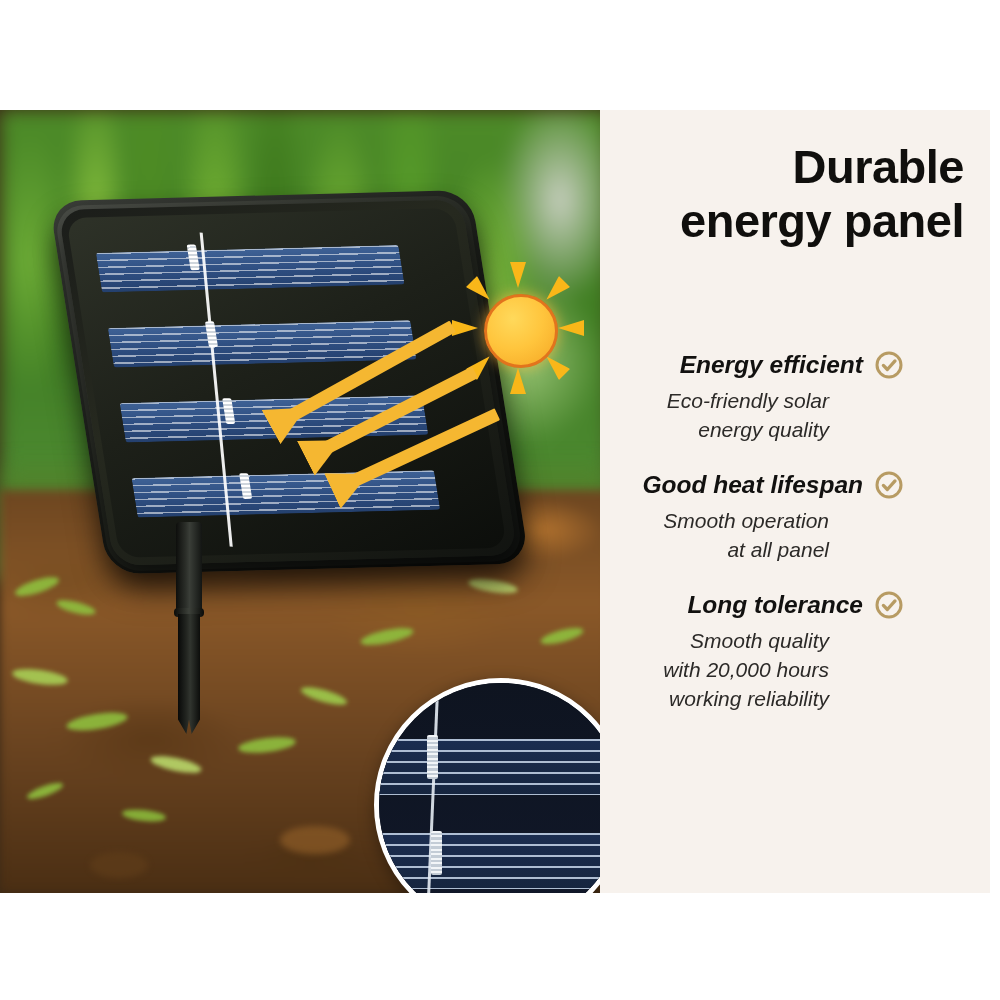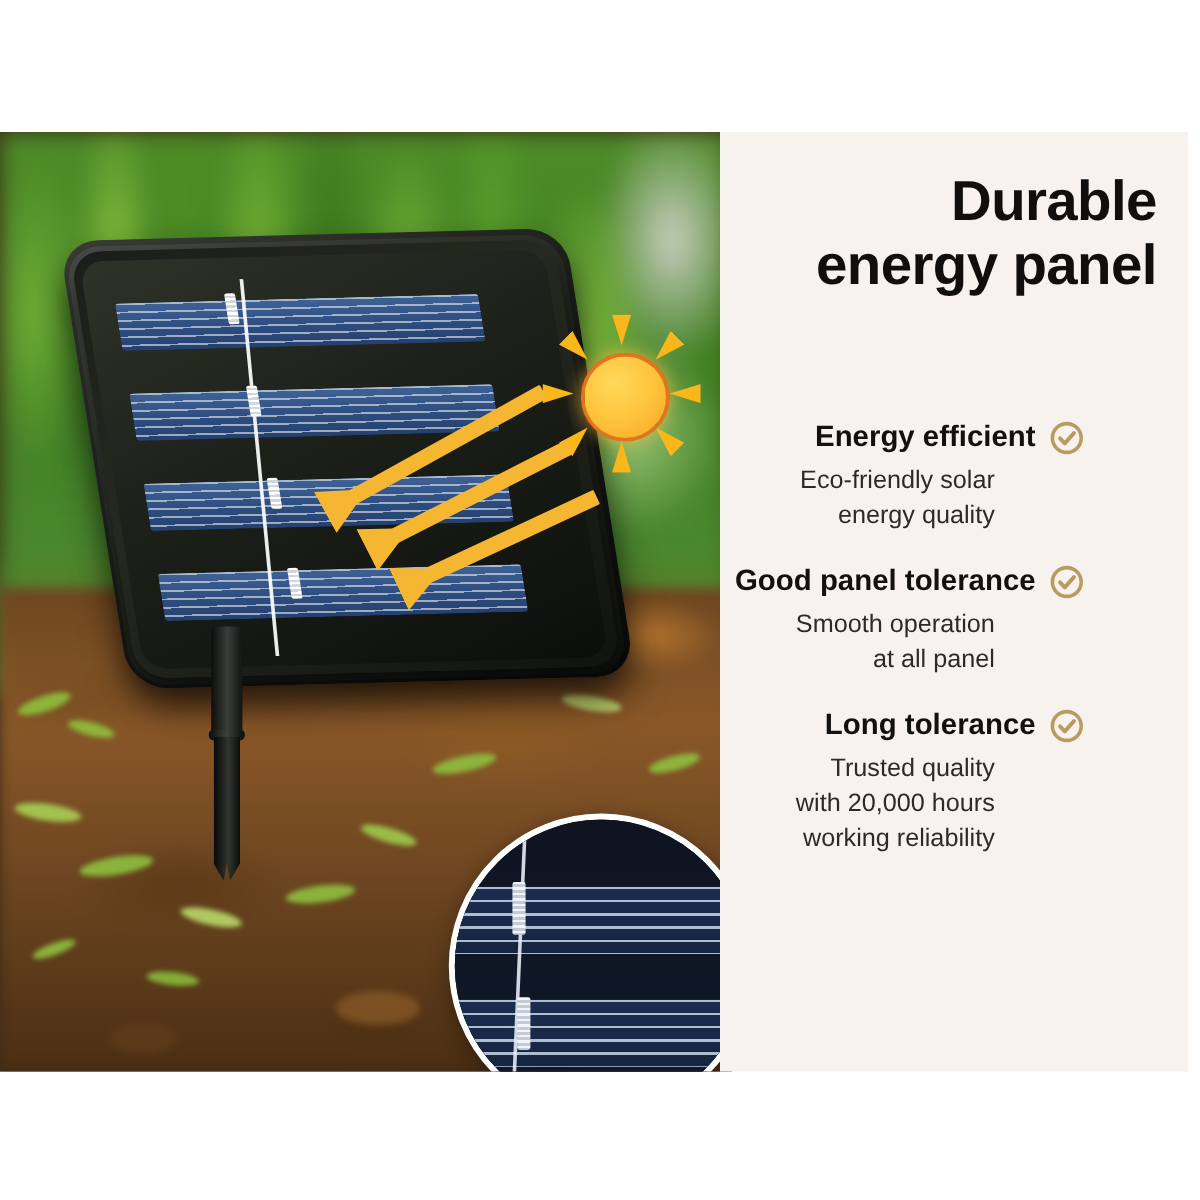--- a/index.html
+++ b/index.html
@@ -94,21 +94,21 @@
       repeating-linear-gradient(180deg,rgba(200,215,235,.85) 0 2px,rgba(255,255,255,0) 2px 11px),
       linear-gradient(180deg,#1b2d50 0%,#16253f 100%);}
   .mag-bus{position:absolute;width:3px;background:rgba(230,236,244,.9);}
   .mag-node{position:absolute;width:11px;height:44px;border-radius:2px;
     background:repeating-linear-gradient(180deg,#f2f5f8 0 2px,#c3ccd6 2px 4.5px);}
 
   
   .right{position:absolute;left:600px;top:110px;width:390px;height:783px;background:#f7f2ed;}
   .title{position:absolute;right:26px;top:30px;width:340px;text-align:right;
     font-size:47px;line-height:54px;font-weight:bold;color:#100f0d;letter-spacing:-.5px;}
-  .features{position:absolute;left:0;top:240px;width:319px;}
+  .features{position:absolute;left:0;top:240px;width:319px;font-style:italic;}
   .feature{position:relative;margin-bottom:26px;}
   .f-head{display:flex;align-items:center;justify-content:flex-end;padding-right:15px;}
   .f-head-txt{font-size:24.5px;font-weight:bold;color:#121110;white-space:nowrap;}
   .check{flex:0 0 auto;width:30px;height:30px;margin-left:11px;}
   .f-desc{text-align:right;padding-right:90px;margin-top:6px;
     font-size:21px;line-height:29px;color:#2c2a28;}
 </style>
 </head>
 <body>
 
@@ -211,21 +211,21 @@
           </span>
         </div>
         <div class="f-desc">
             <div>Eco-friendly solar</div>
             <div>energy quality</div>
           </div>
       </div>
 
       <div class="feature">
         <div class="f-head">
-          <span class="f-head-txt">Good panel tolerance</span>
+          <span class="f-head-txt">Good heat lifespan</span>
           <span class="check">
             <svg viewBox="0 0 40 40" width="30" height="30">
               <circle cx="20" cy="20" r="16" fill="none" stroke="#b79b63" stroke-width="4"></circle>
               <path d="M12.5 20.5 L17.8 26 L28 14.5" fill="none" stroke="#b79b63" stroke-width="4.4" stroke-linecap="round" stroke-linejoin="round"></path>
             </svg>
           </span>
         </div>
         <div class="f-desc">
             <div>Smooth operation</div>
             <div>at all panel</div>
@@ -236,21 +236,21 @@
         <div class="f-head">
           <span class="f-head-txt">Long tolerance</span>
           <span class="check">
             <svg viewBox="0 0 40 40" width="30" height="30">
               <circle cx="20" cy="20" r="16" fill="none" stroke="#b79b63" stroke-width="4"></circle>
               <path d="M12.5 20.5 L17.8 26 L28 14.5" fill="none" stroke="#b79b63" stroke-width="4.4" stroke-linecap="round" stroke-linejoin="round"></path>
             </svg>
           </span>
         </div>
         <div class="f-desc">
-            <div>Trusted quality</div>
+            <div>Smooth quality</div>
             <div>with 20,000 hours</div>
             <div>working reliability</div>
           </div>
       </div>
 
     </div>
   </div>
 
 </div>
 

